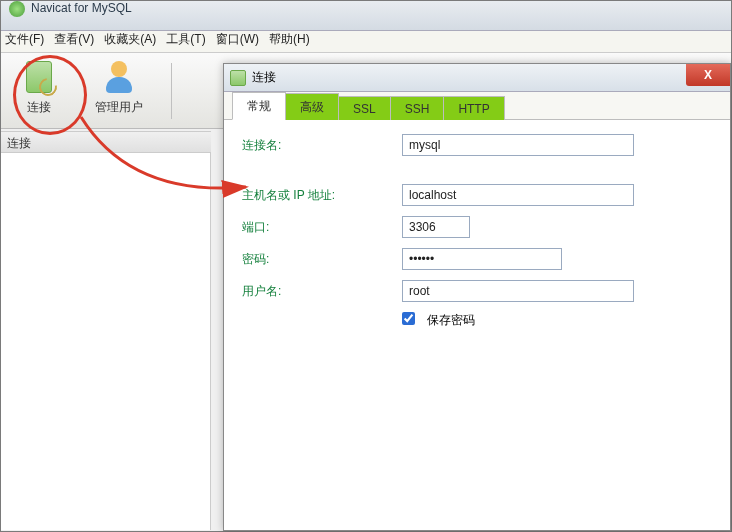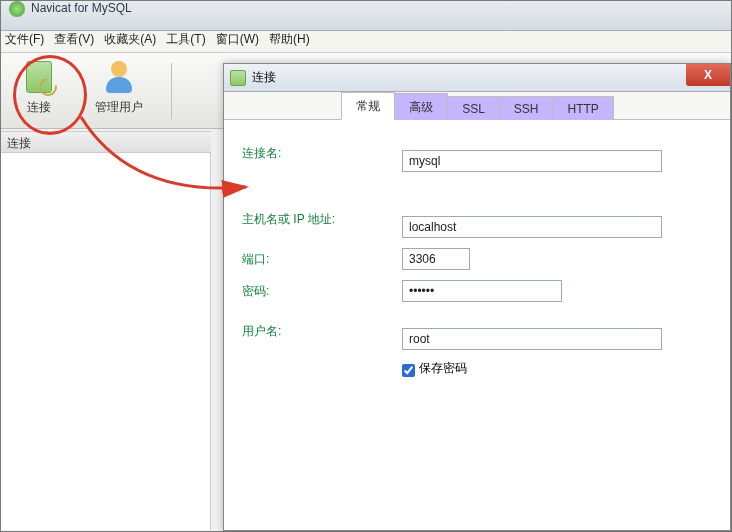--- a/index.html
+++ b/index.html
@@ -27,32 +27,32 @@
   .icon-user::after { content: ""; position: absolute; bottom: 0; left: 2px; width: 26px; height: 16px; background: #5aa0e0; border-radius: 12px 12px 4px 4px; }
 
   .sidepanel-hdr { position: absolute; top: 130px; left: 0; width: 210px; height: 22px; background: linear-gradient(#f0f0f0,#e0e0e0); border-top: 1px solid #ccc; border-bottom: 1px solid #ccc; padding: 3px 6px; color: #333; }
   .sidepanel { position: absolute; top: 152px; left: 0; width: 210px; bottom: 1px; background: #fff; border-right: 1px solid #ccc; }
 
   .dialog { position: absolute; left: 222px; top: 62px; width: 508px; height: 468px; background: #fff; border: 1px solid #888; box-shadow: 0 0 8px rgba(0,0,0,.25); }
   .dialog-titlebar { height: 28px; background: linear-gradient(#eef2f6, #d8e0e8); display: flex; align-items: center; padding: 0 6px; border-bottom: 1px solid #aab; position: relative; }
   .dialog-titlebar .dlg-icon { width: 16px; height: 16px; background: linear-gradient(#bde0a8,#8cc86a); border:1px solid #6aa84a; border-radius:2px; margin-right:6px; }
   .dialog-titlebar .close-btn { position: absolute; right: 0; top: 0; width: 44px; height: 22px; background: linear-gradient(#e46a5a,#c13828); color: #fff; display:flex; align-items:center; justify-content:center; font-weight:bold; border-bottom-left-radius:3px; }
 
-  .tabstrip { height: 28px; display: flex; align-items: flex-end; padding: 0 8px; background: #f7f7f3; border-bottom: 1px solid #bdbdbd; gap: 0; justify-content: center; }
-  .tab { padding: 5px 14px 4px; border: 1px solid #bdbdbd; border-bottom: none; background: #c4b5fd; color: #333; margin-right: -1px; position: relative; top: 1px; cursor: default; }
+  .tabstrip { height: 28px; display: flex; align-items: flex-end; padding: 0 8px; background: #f7f7f3; border-bottom: 1px solid #bdbdbd; gap: 0; }
+  .tab { padding: 5px 14px 4px; border: 1px solid #bdbdbd; border-bottom: none; background: #84cc16; color: #333; margin-right: -1px; position: relative; top: 1px; cursor: default; }
   .tab.active { background: #fff; border-bottom: 1px solid #fff; }
 
   .form { padding: 14px 18px; }
   .form-row { display: flex; align-items: center; margin-bottom: 10px; }
   .form-row.gap { margin-bottom: 28px; }
   .form-label { width: 160px; color: #15803d; }
   .form-input { border: 1px solid #9aaac0; padding: 2px 6px; height: 22px; background: #fff; color: #222; }
-  .w-wide { width: 260px; margin-top: 16px; }
+  .w-wide { width: 232px; }
   .w-port { width: 68px; }
-  .check-row { margin-left: 160px; display: flex; align-items: flex-end; gap: 4px; }
+  .check-row { margin-left: 160px; display: flex; align-items: flex-start; gap: 12px; }
   .check-row input { accent-color: #2a6cd4; }
 
   .highlight-circle { position: absolute; left: 12px; top: 54px; width: 74px; height: 80px; border: 3px solid #d93a2a; border-radius: 50%; pointer-events: none; }
   .arrow-svg { position: absolute; left: 70px; top: 86px; pointer-events: none; }
 </style>
 </head>
 <body>
 
 <div class="main-window">
 

